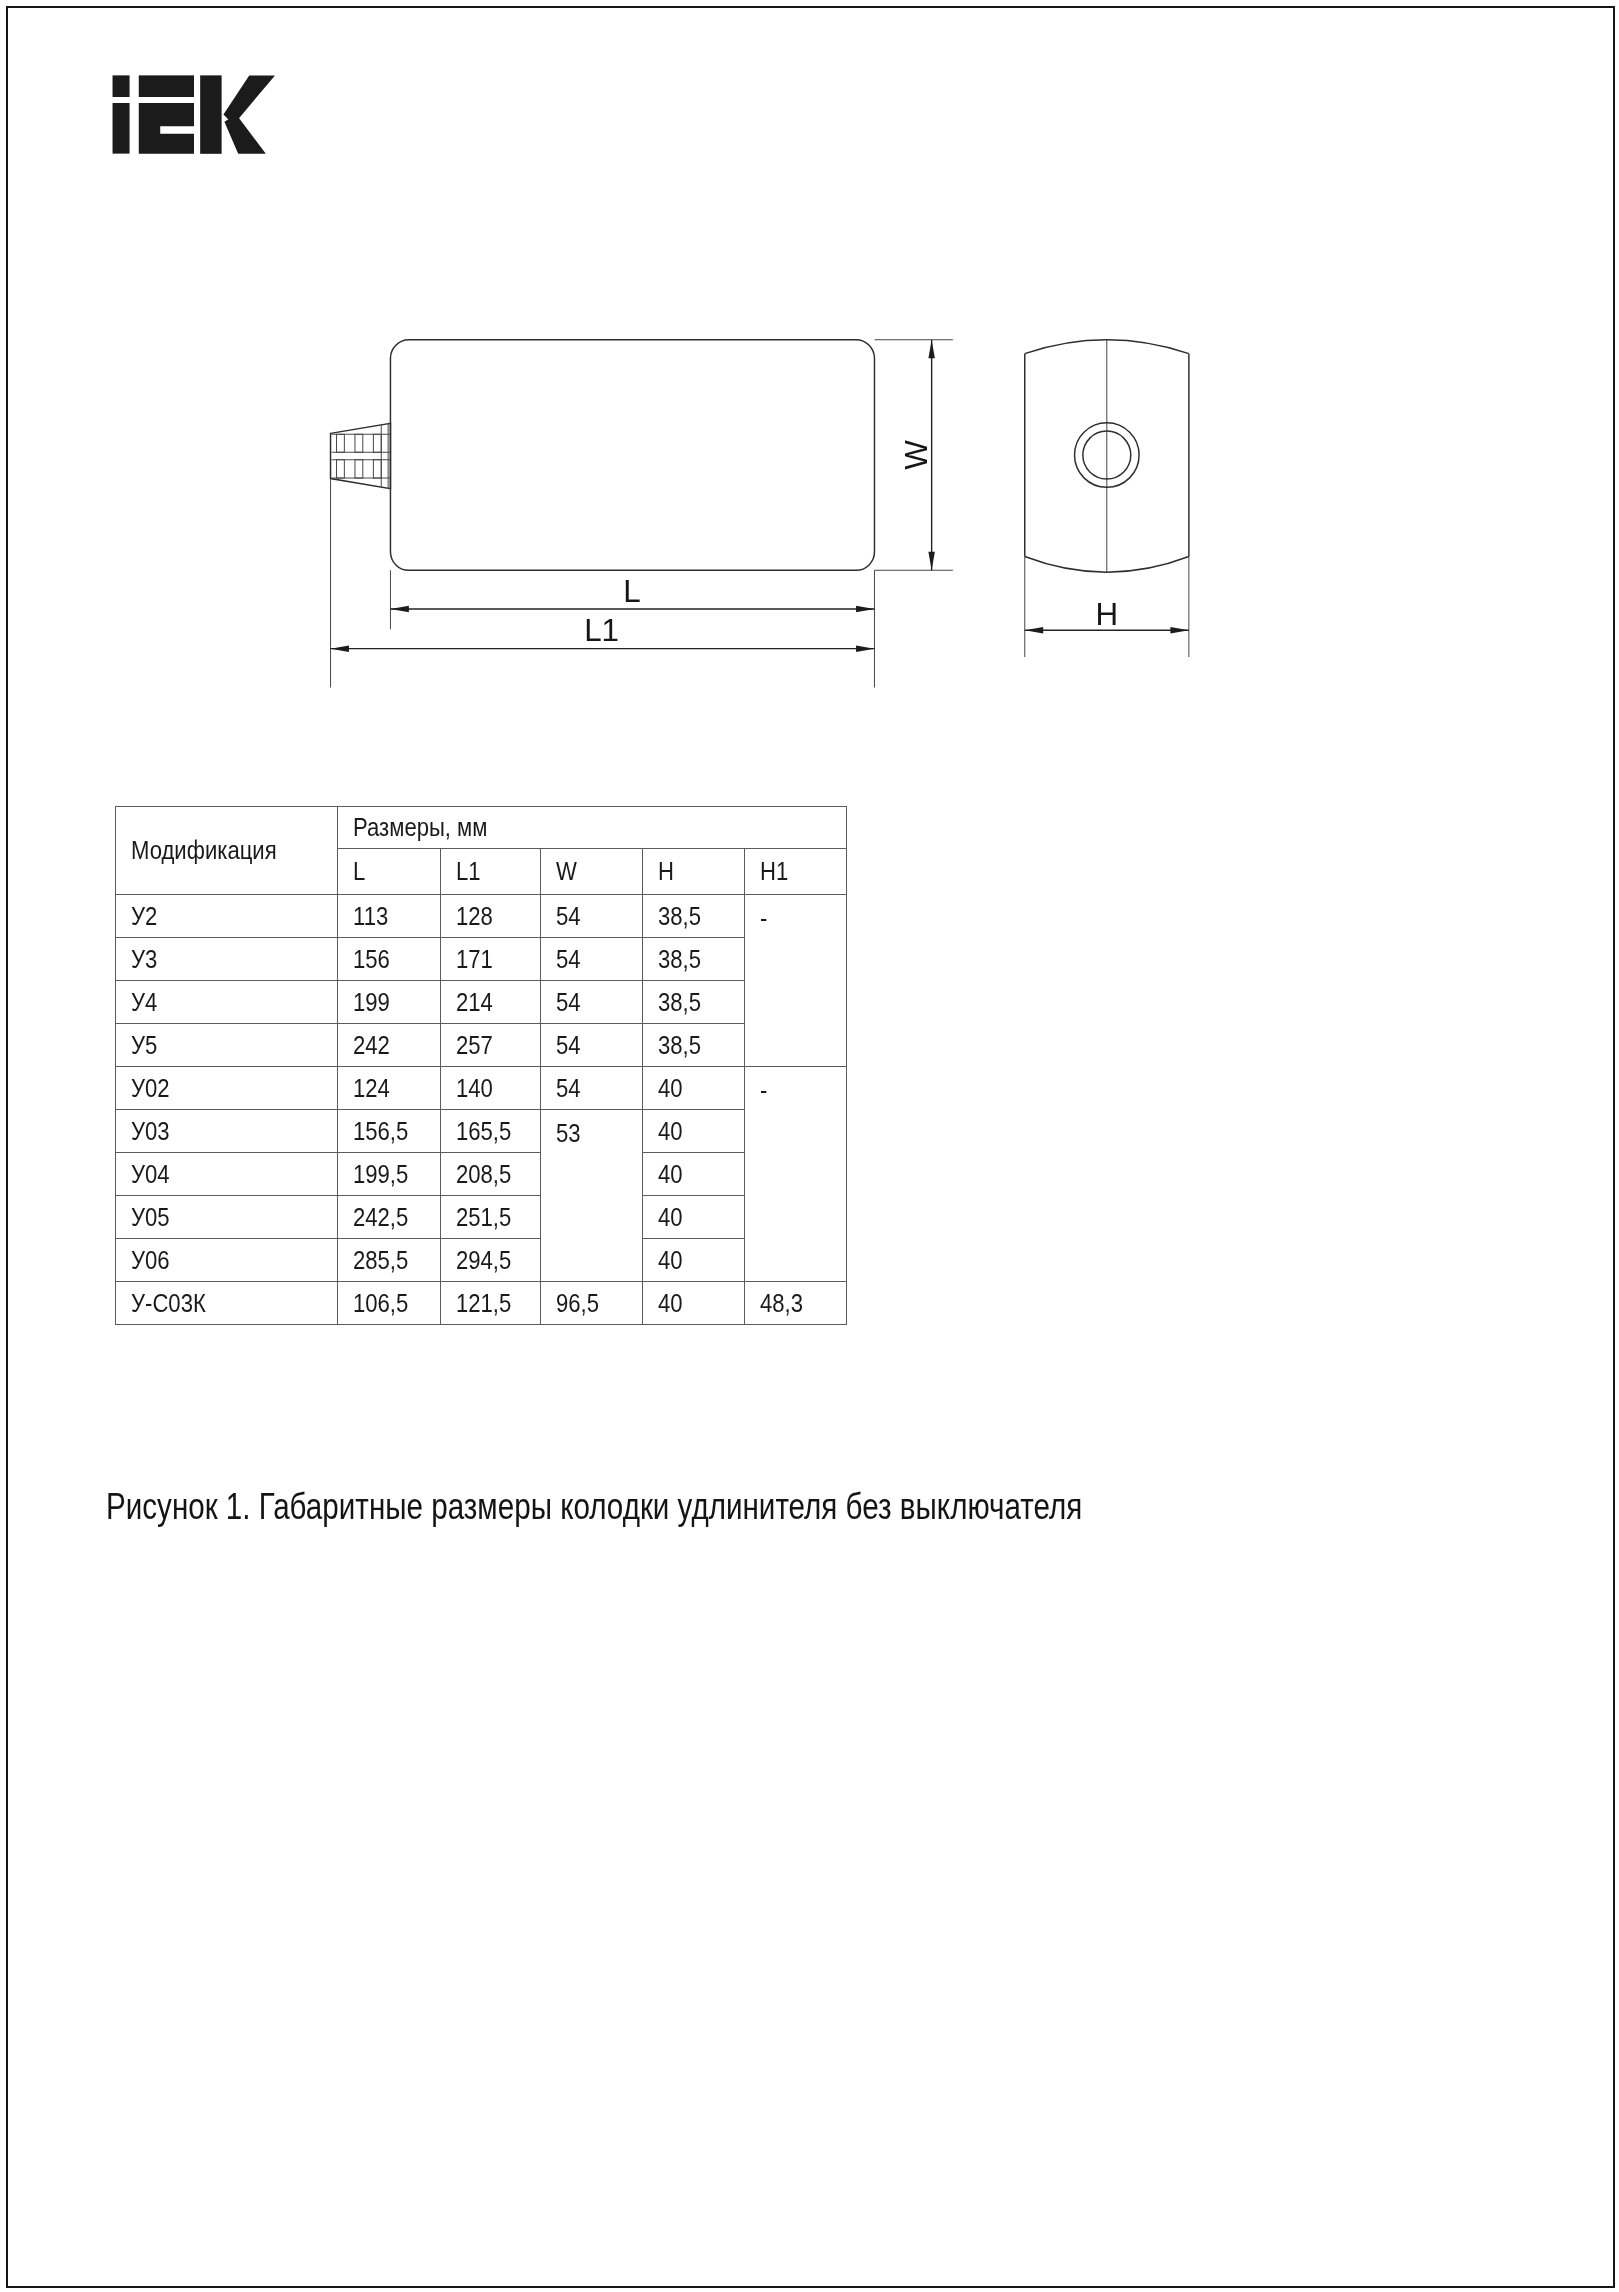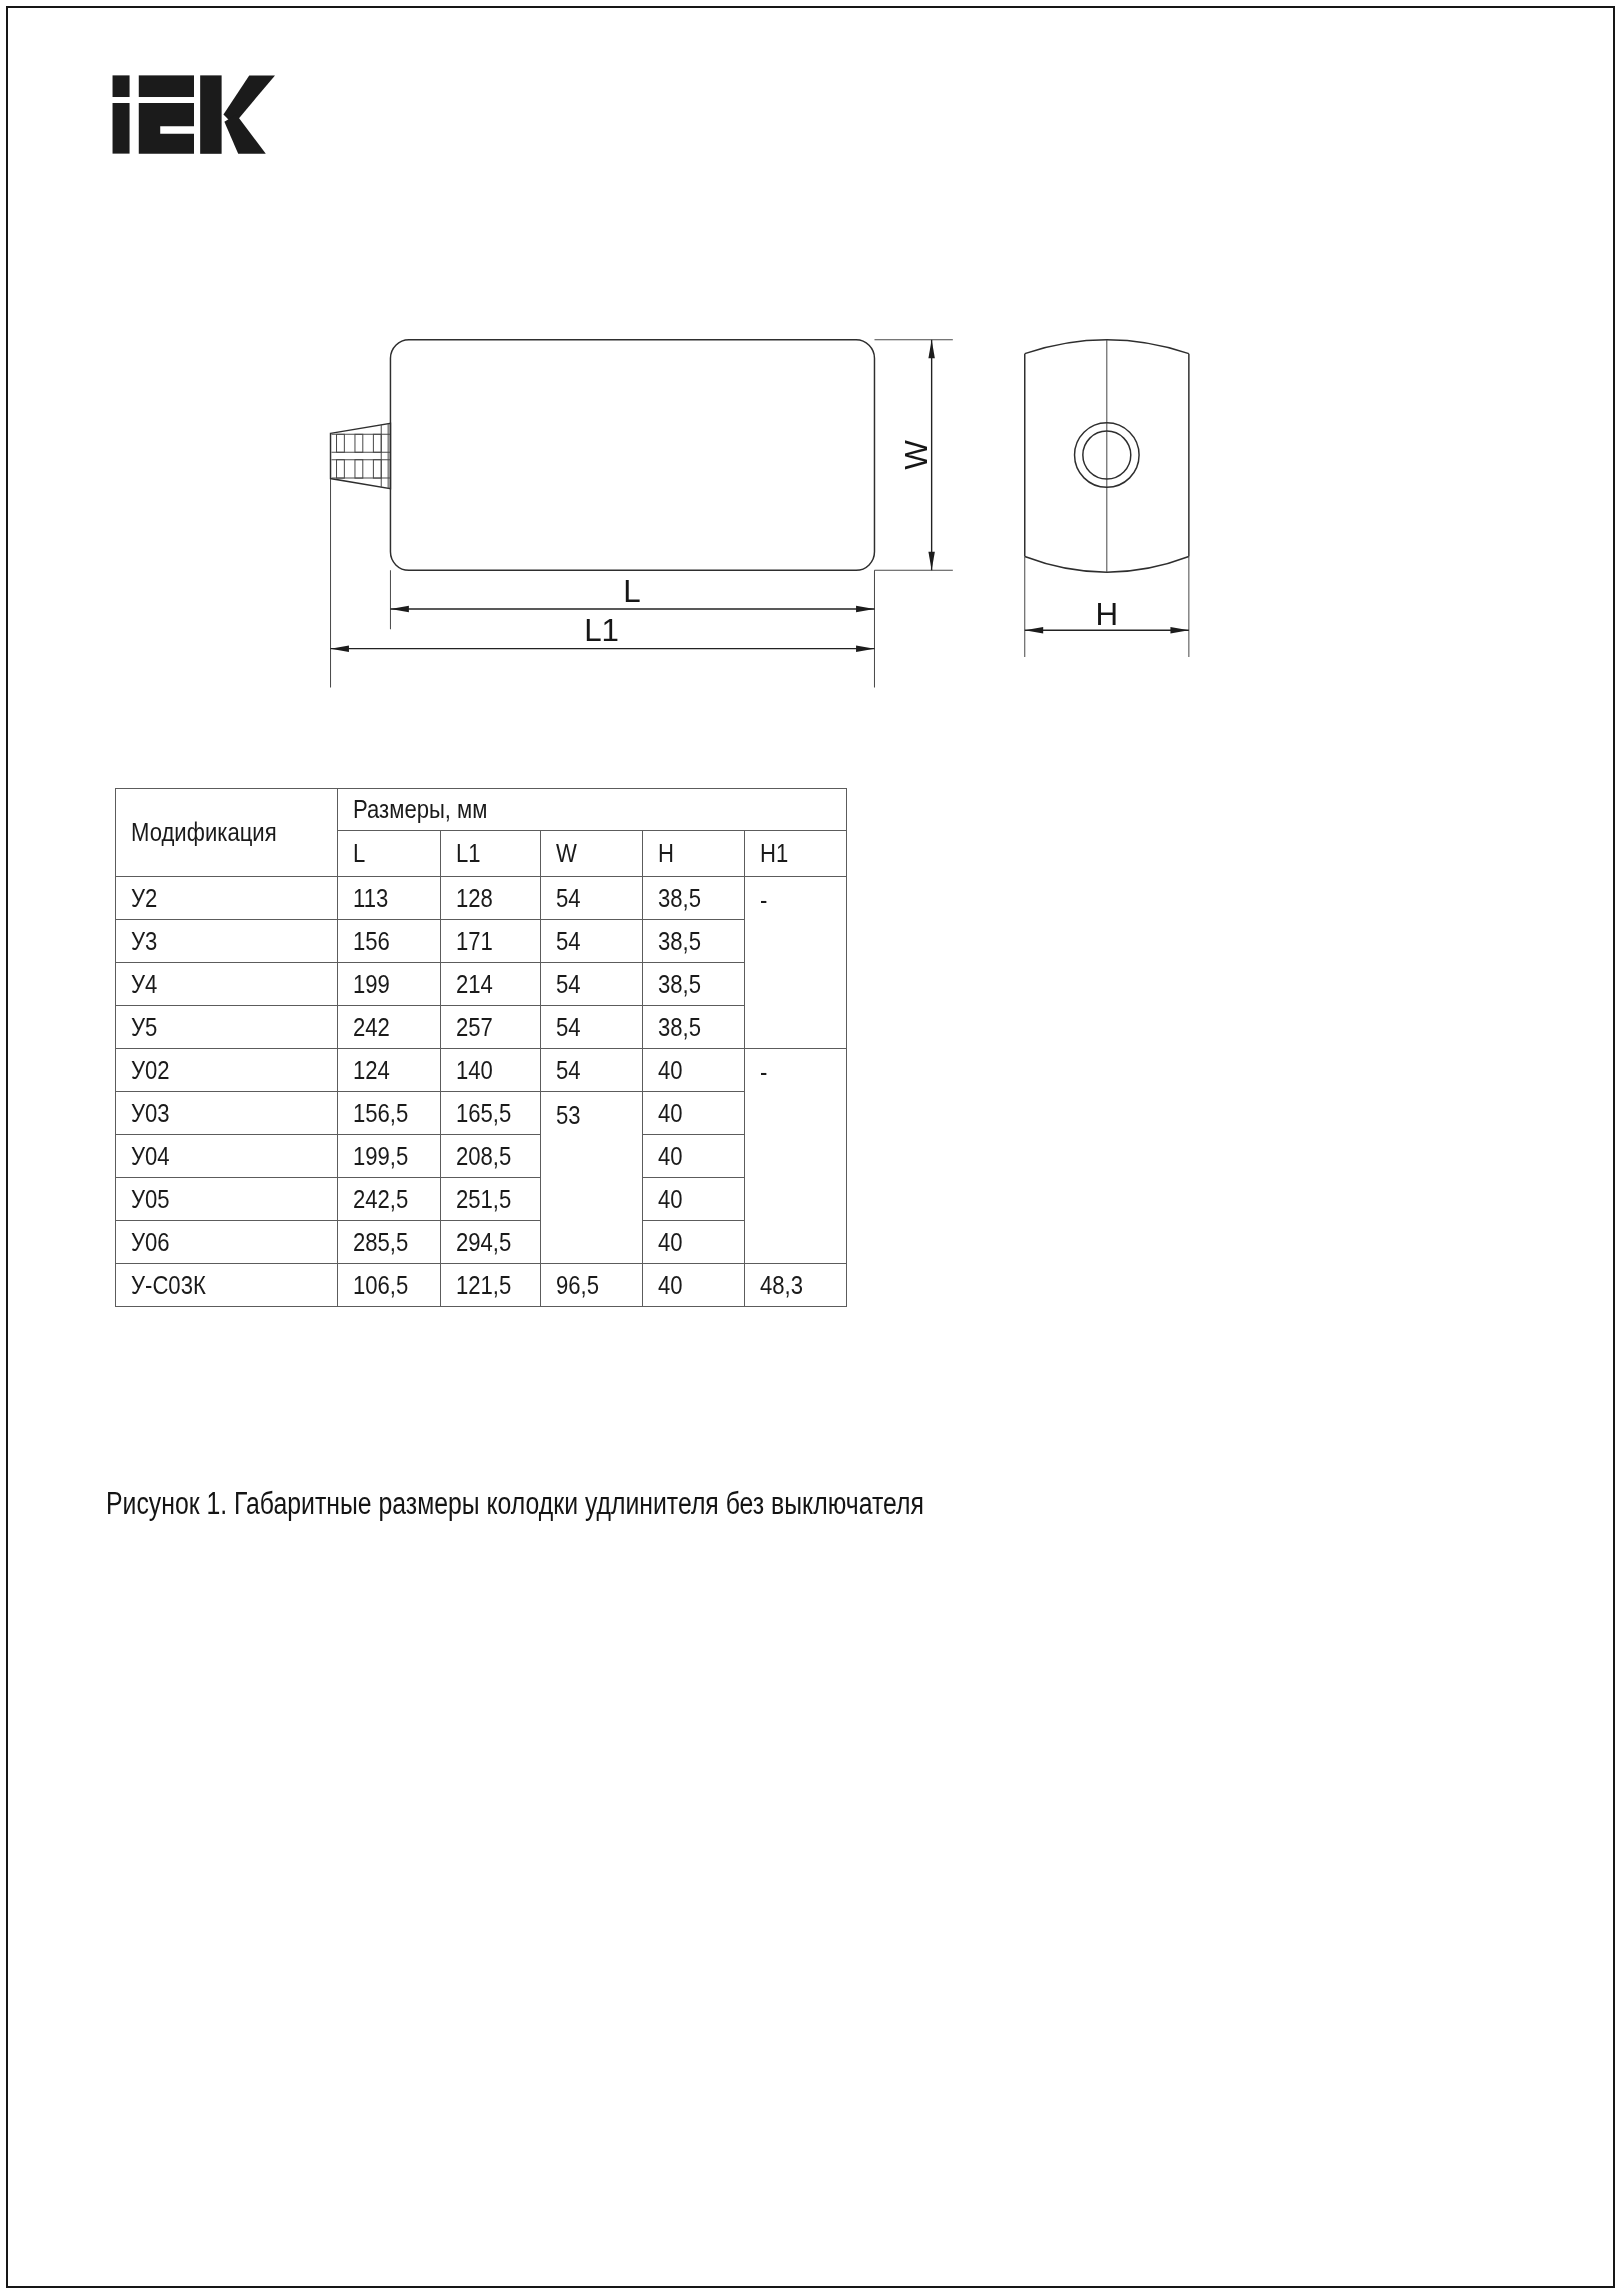--- a/index.html
+++ b/index.html
@@ -15,34 +15,34 @@
   .logo { position:absolute; left:111px; top:74px; width:166px; height:81px; }
   .drawing { position:absolute; left:305px; top:314px; width:914px; height:378px; }
 
   .ol   { fill:none; stroke:#2e2e2e; stroke-width:1.6; }
   .thin { fill:none; stroke:#4a4a4a; stroke-width:1.1; }
   .dim  { fill:none; stroke:#222222; stroke-width:1.5; }
   .arr  { fill:#1c1c1c; stroke:none; }
   .dlabel { font-family:"Liberation Sans", sans-serif; font-size:34px; fill:#161616; }
 
   table.dims {
-    position:absolute; left:115px; top:788px;
+    position:absolute; left:115px; top:806px;
     border-collapse:collapse; table-layout:fixed; width:729px;
   }
   table.dims th, table.dims td {
     border:1.8px solid #5c5c5c; font-weight:400; font-size:26px;
     text-align:left; vertical-align:middle; padding:0 3.7px 0 14.8px; color:#1a1a1a;
   }
   tr.hr1 { height:42px; } tr.hr2 { height:46px; } tr.dr { height:43px; }
   th.mod-head { vertical-align:top; padding-top:7.4px; }
   .vt { vertical-align:top !important; padding-top:8.3px !important; }
 
   .cx { display:inline-block; transform:scaleX(0.85); transform-origin:0 50%; white-space:nowrap; }
 
-  .caption { position:absolute; left:106px; top:1486px; font-size:31px; color:#141414; }
+  .caption { position:absolute; left:106px; top:1486px; font-size:37px; color:#141414; }
   .caption .cx { transform:scaleX(0.8); }
 </style>
 </head>
 <body>
 
 <div class="page-border"></div>
 
 <svg class="logo" viewBox="0 0 180 88" aria-label="IEK">
   <g fill="#1b1b1b">
     <rect x="1.5" y="1.5" width="18.5" height="23.5"></rect>

